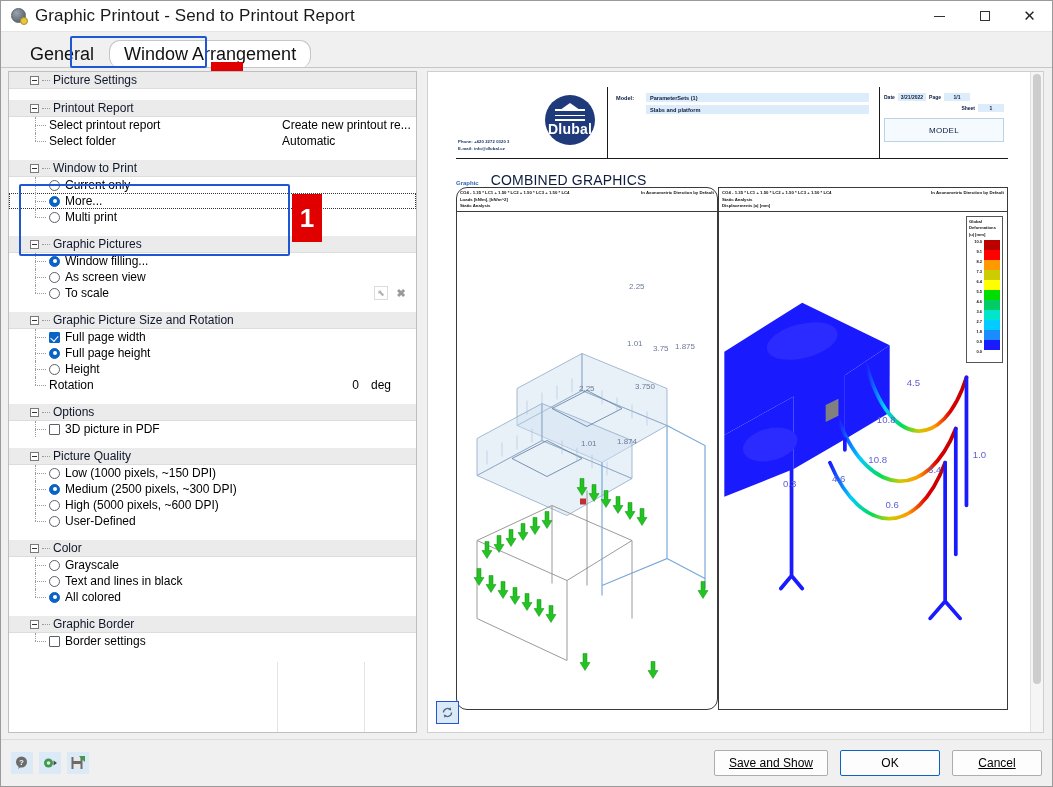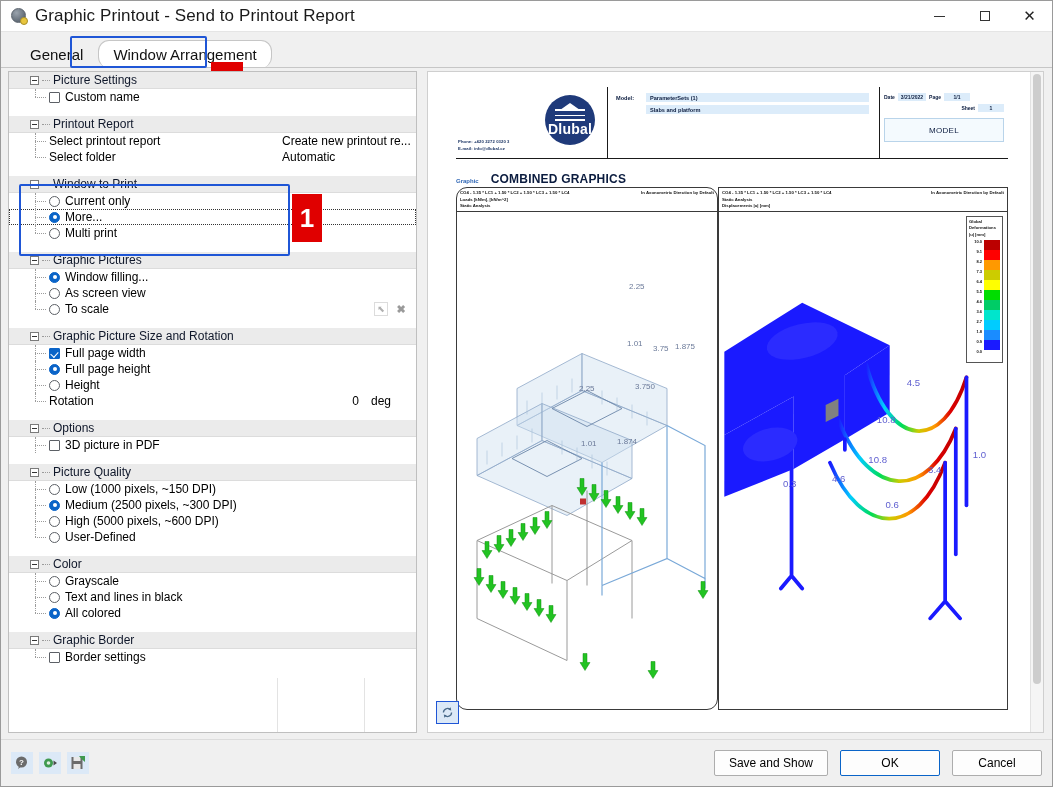--- a/index.html
+++ b/index.html
@@ -55,21 +55,21 @@
   .tabstrip {
     height:36px; min-height:36px;
     display:flex; align-items:flex-end;
     padding-left:14px;
     background:#f0f0f0;
     position:relative;
   }
   .tab {
     height:28px; padding:0 14px;
     display:flex; align-items:center;
-    font-size:15px; color:#111;
+    font-size:18px; color:#111;
     background:transparent; border:1px solid transparent;
     border-bottom:none;
     cursor:default;
     text-align:center;
   }
   .tab.active {
     background:#ffffff;
     border-color:#c6c6c6;
     border-radius:11px;
   }
@@ -241,21 +241,21 @@
   }
   .rr-box {
     margin-top:6px; border:1px solid #b9d4ea; background:#f4fafe;
     height:24px; display:flex; align-items:center; justify-content:center;
     font-size:8px; font-weight:normal; color:#0b1c3f; letter-spacing:0.3px;
   }
   .graphic-title {
     position:absolute; left:28px; top:100px; display:flex; align-items:baseline; gap:12px;
   }
   .gt-tag { font-size:6px; font-weight:bold; color:#2f66b5; }
-  .gt-text { font-size:12px; font-weight:bold; color:#0b1c3f; letter-spacing:0.2px; }
+  .gt-text { font-size:14px; font-weight:normal; color:#0b1c3f; letter-spacing:0.2px; }
 
   
   .gframe {
     position:absolute; top:115px; bottom:22px;
     border:1px solid #3a3a3a; background:#fff; overflow:hidden;
   }
   .gframe.left { left:28px; width:262px;border-radius:11px; }
   .gframe.right { left:290px; right:22px; }
   .gf-head { position:relative; height:24px; border-bottom:1px solid #3a3a3a; padding:2px 3px; }
   .gf-l1, .gf-l2, .gf-l3 {
@@ -300,21 +300,21 @@
     cursor:default; border:1px solid transparent;
   }
   .footer-spacer { flex:1; }
   .btn {
     height:26px; padding:0 14px; margin-left:12px;
     background:#fdfdfd; border:1px solid #adadad; border-radius:2px;
     font-size:12px; color:#000; cursor:default;
     display:flex; align-items:center; justify-content:center;
   }
   .btn.primary { border:1.8px solid #0a64c8; min-width:100px; }
-  .btn.wide { min-width:90px; }
+  .btn.wide { min-width:90px;text-decoration:underline; }
 </style>
 </head>
 <body>
 
 <div class="window">
 
   <div class="titlebar">
     <div class="title-icon">
       <div class="globe"></div>
         <div class="dot"></div>
@@ -347,25 +347,20 @@
 
       <div class="col-sep" style="left:268px;"></div>
       <div class="col-sep" style="left:355px;"></div>
 
       <div class="grid-rowarea">
 
         <div class="group-row">
           <span class="expander"></span>
           <span class="dots"></span>
           <span class="group-label">Picture Settings</span>
-        </div>
-        <div class="item-row last">
-          <span class="tree-gutter"></span>
-          <span class="checkbox"></span>
-          <span class="item-label">Custom name</span>
         </div>
         <div class="spacer-row"></div>
 
         <div class="group-row">
           <span class="expander"></span>
           <span class="dots"></span>
           <span class="group-label">Printout Report</span>
         </div>
         <div class="item-row">
           <span class="tree-gutter"></span>

